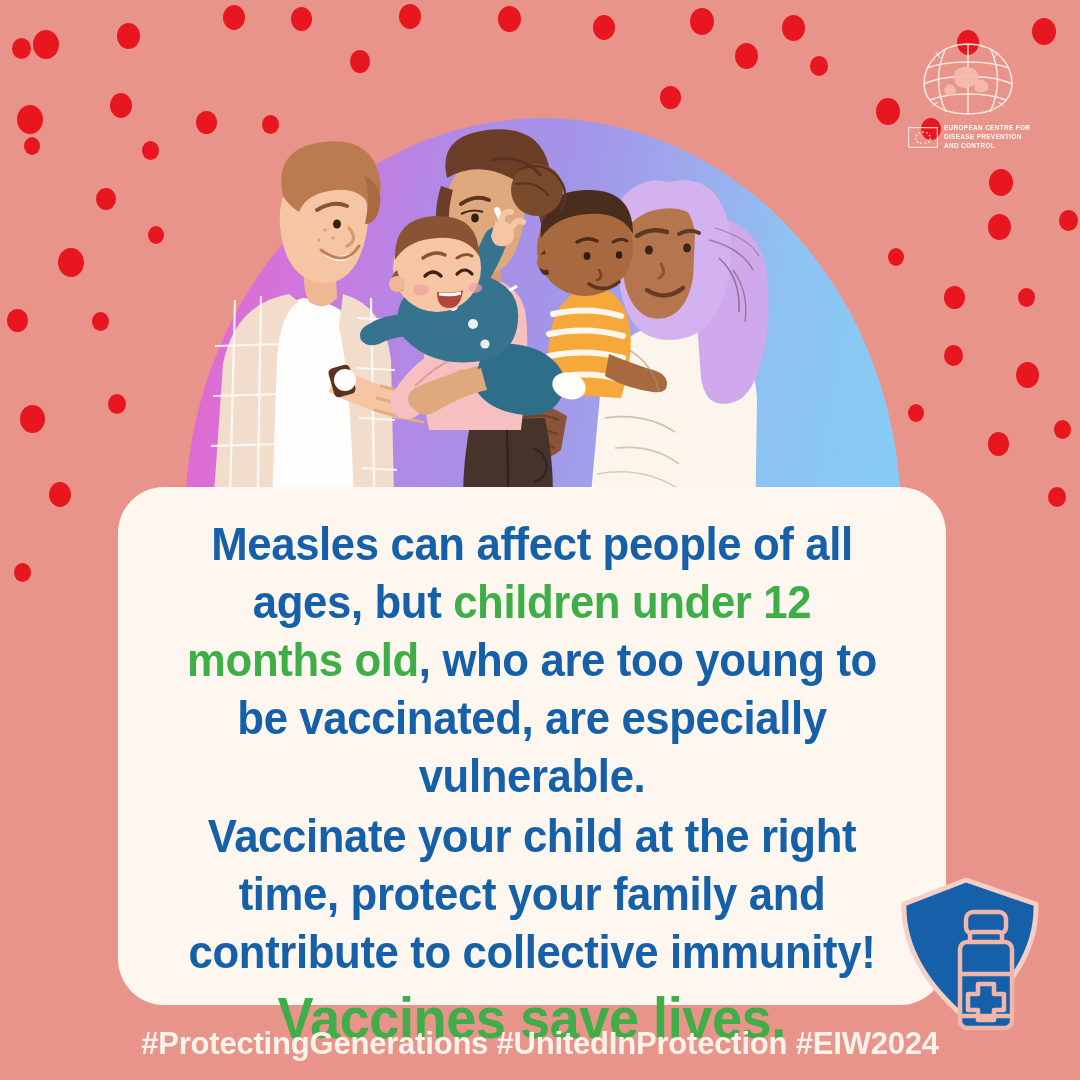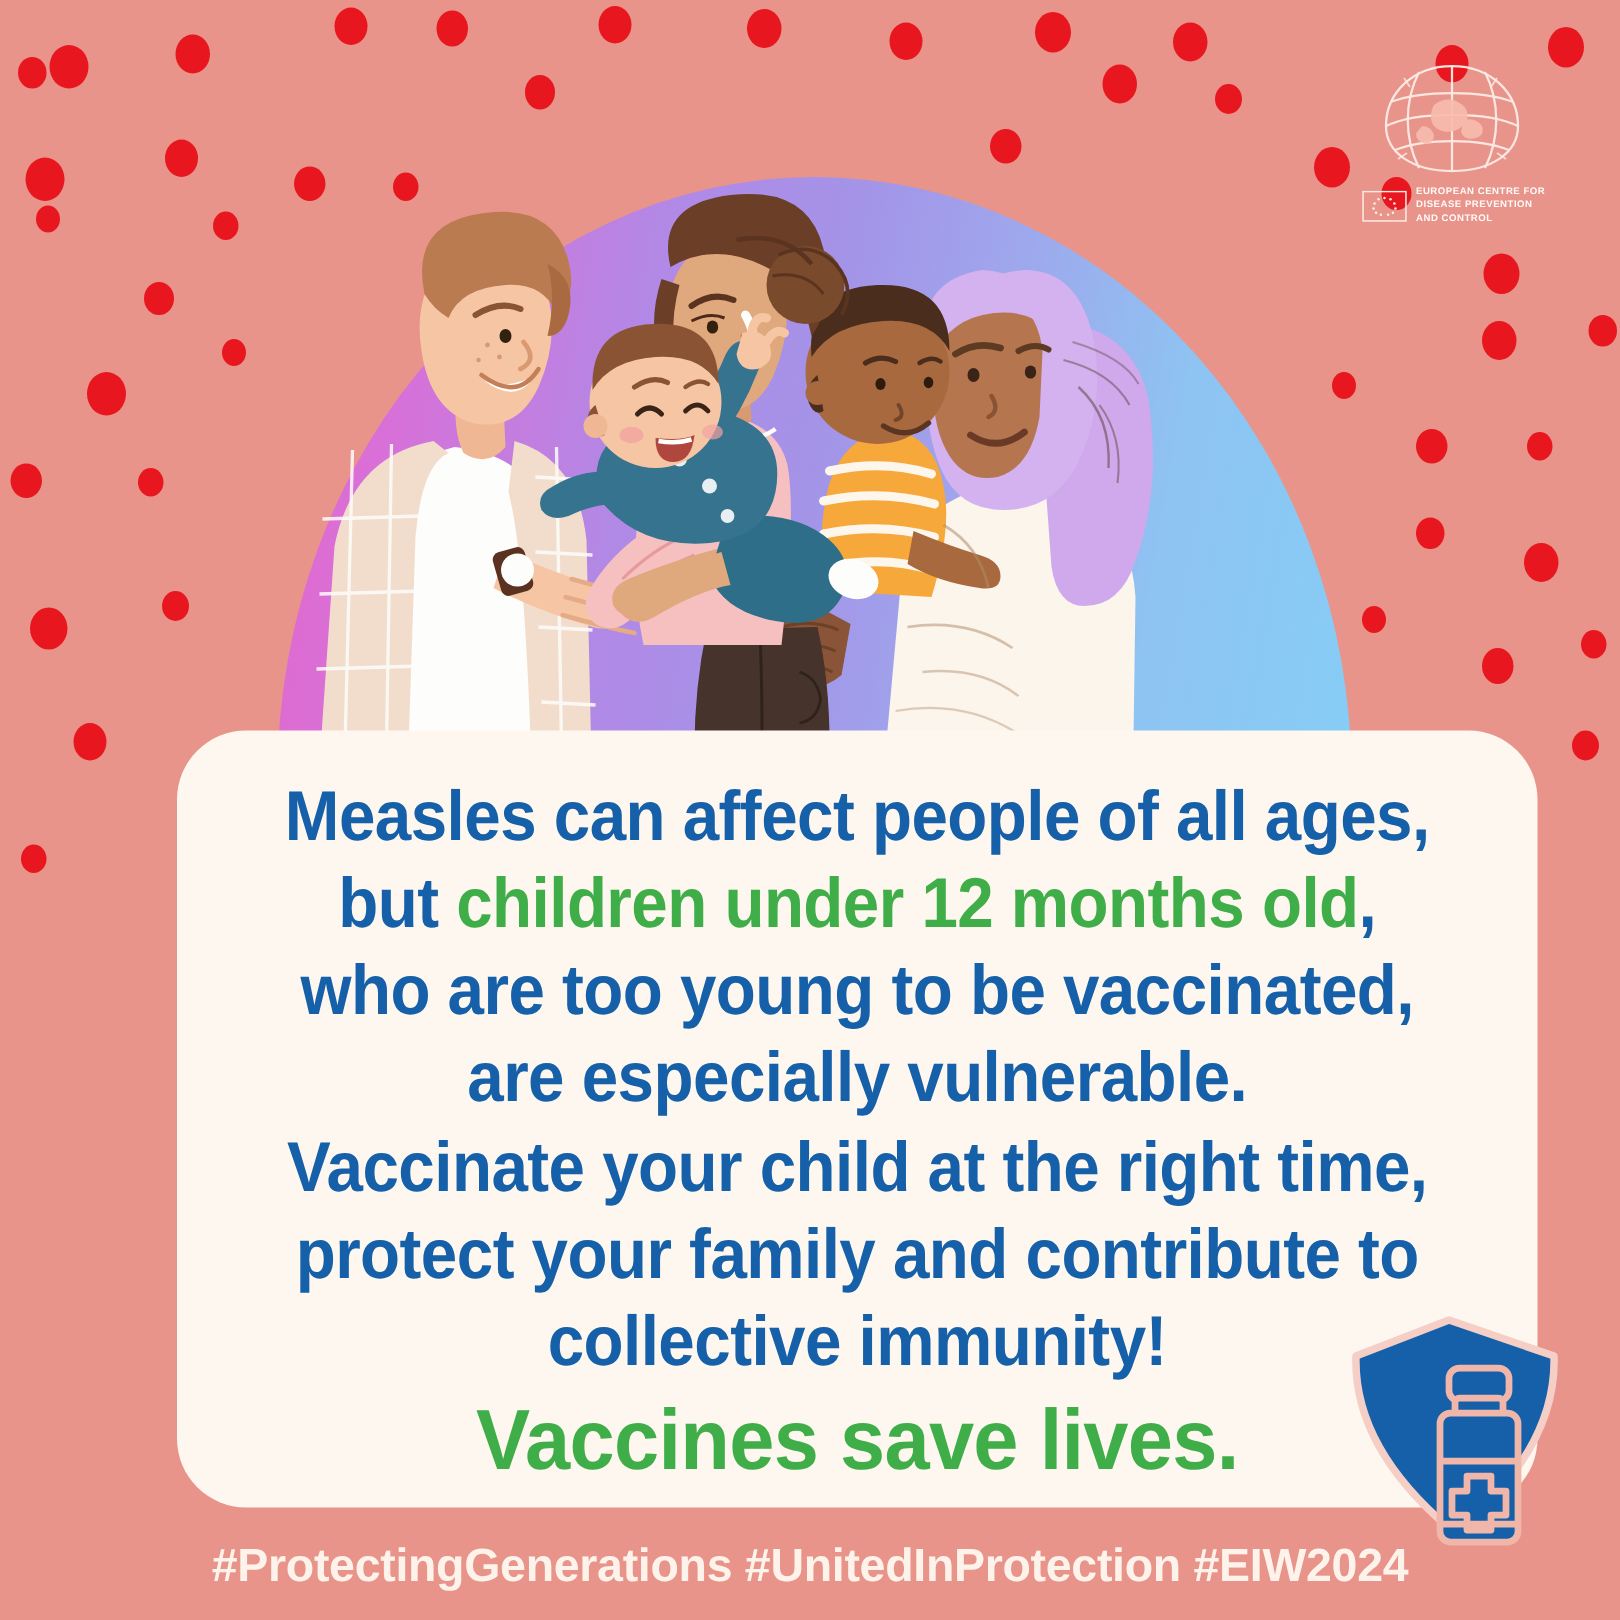--- a/index.html
+++ b/index.html
@@ -43,21 +43,21 @@
     padding-left:14px;
   }
   #logo .eustars{width:30px;height:21px;flex:0 0 auto;}
   #logo .eutext{
     color:#fff;font-size:6.4px;line-height:1.38;text-align:left;
     letter-spacing:.35px;font-weight:700;opacity:.95;
   }
 
   
   #card{
-    position:absolute;left:118px;top:487px;width:907px;height:518px;
+    position:absolute;left:118px;top:487px;width:828px;height:518px;
     background:#fdf7ef;border-radius:46px;z-index:5;
     box-sizing:border-box;padding:28px 30px 16px;
     display:flex;flex-direction:column;align-items:center;justify-content:flex-start;
   }
   .msg{
     font-family:"Liberation Sans Narrow","Liberation Sans", sans-serif;
     font-weight:700;color:#1560a8;
     font-size:47px;line-height:58px;text-align:center;
     letter-spacing:-.4px;width:100%;
     transform:scaleX(.93);transform-origin:center;

